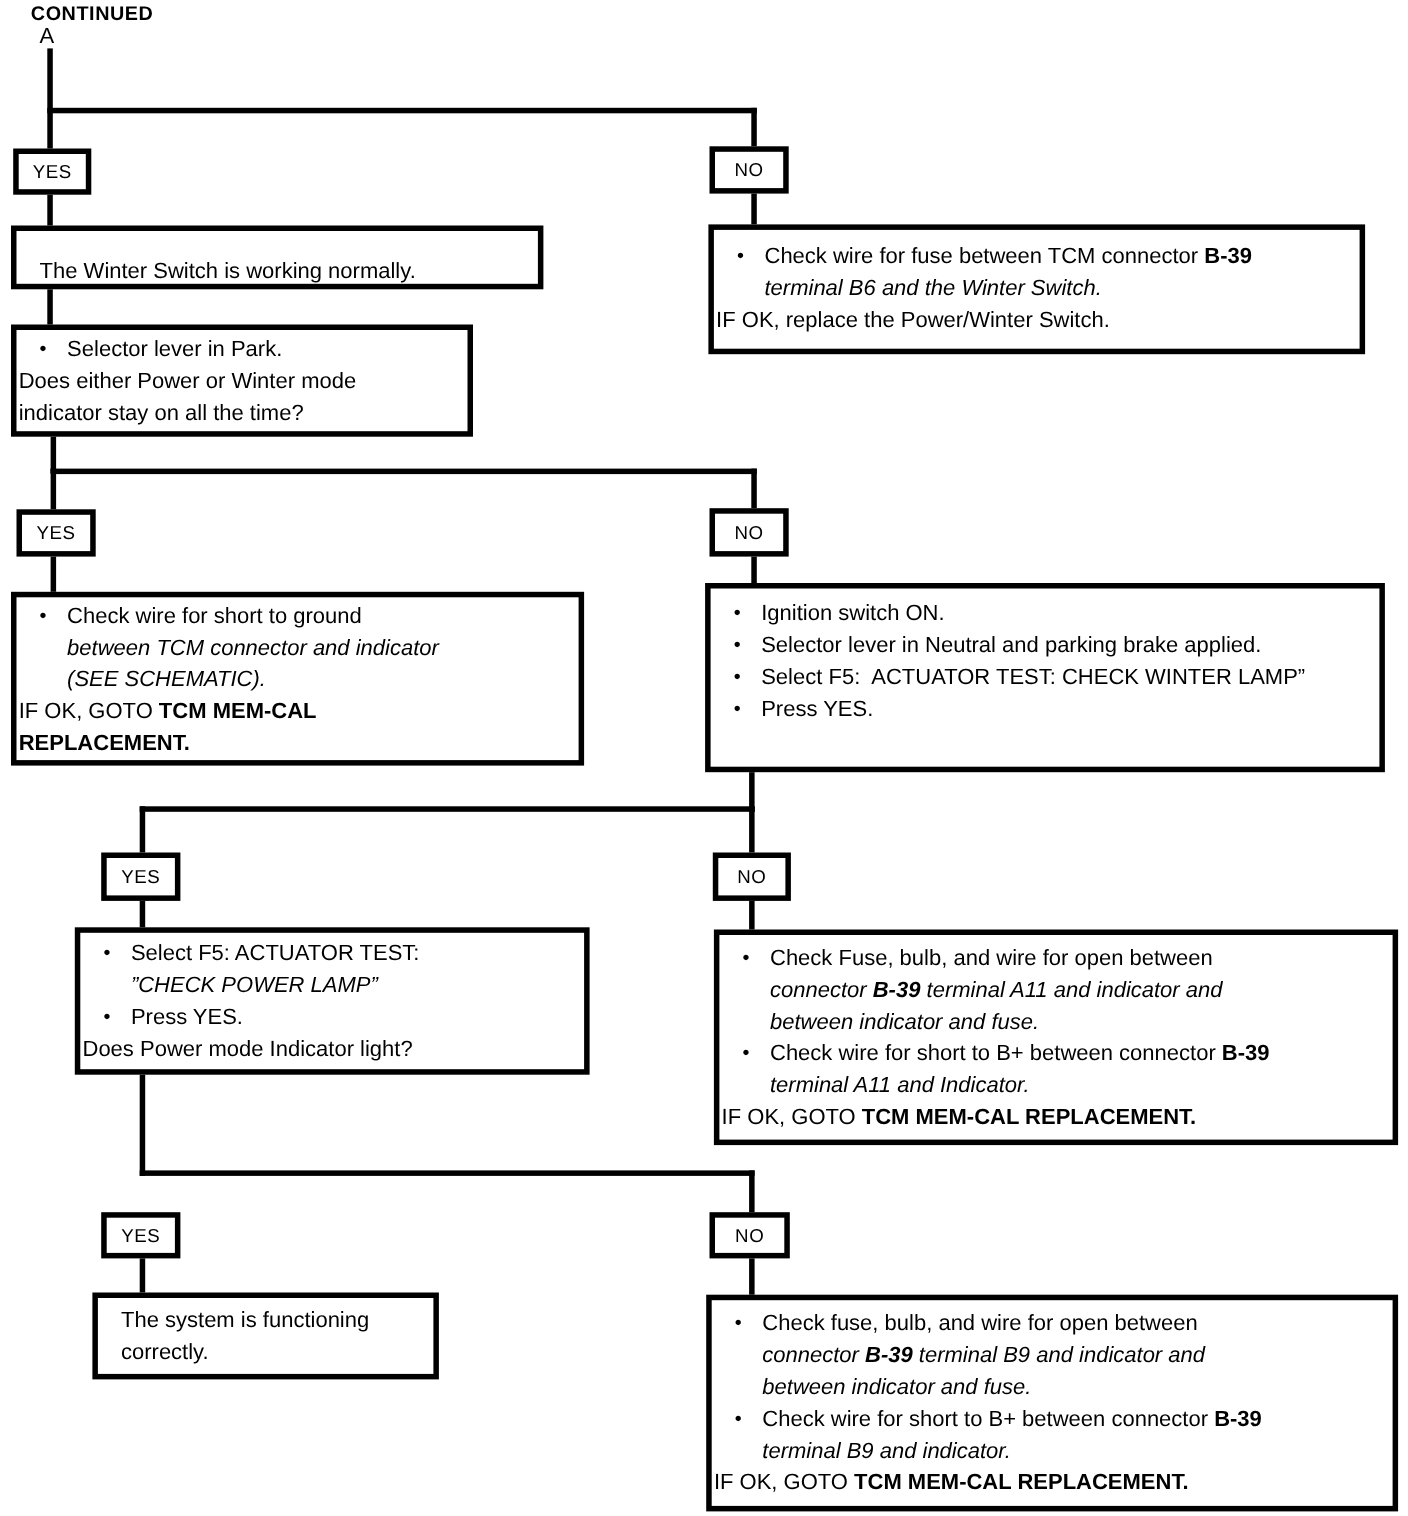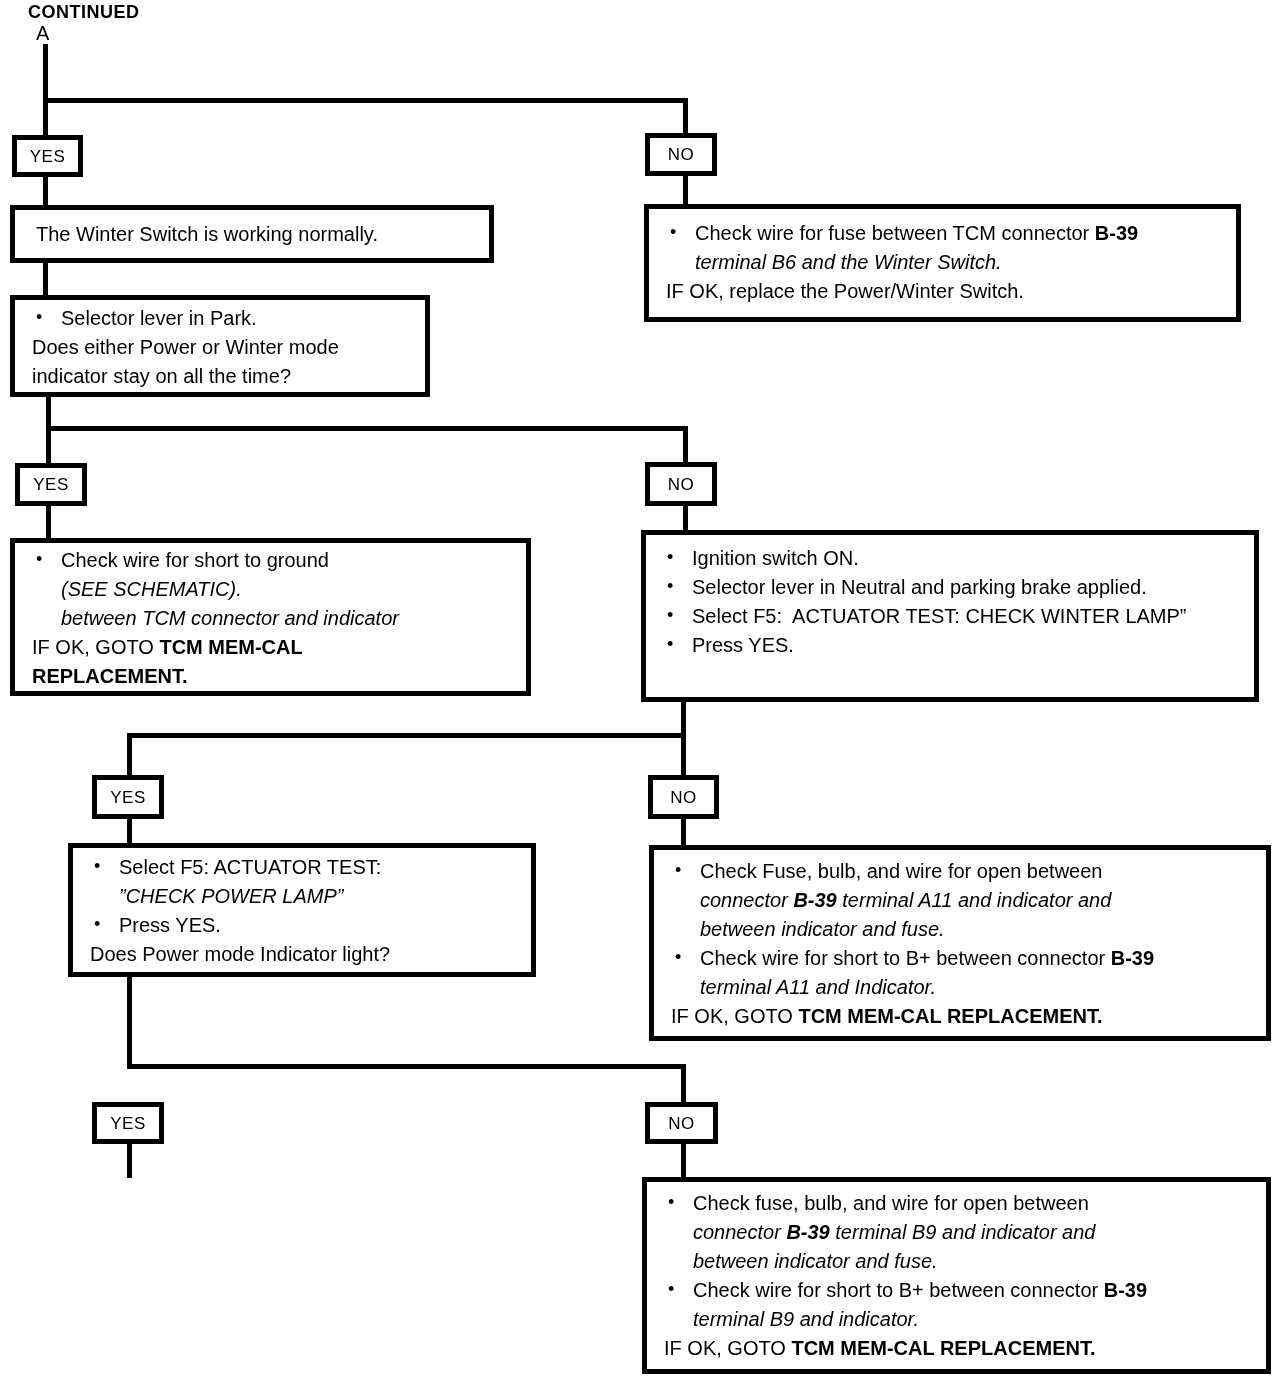--- a/index.html
+++ b/index.html
@@ -32,21 +32,21 @@
   .badge {
     display: flex;
     align-items: center;
     justify-content: center;
     font-size: 17px;
     letter-spacing: 0.5px;
   }
   .ln { white-space: pre; position: relative; height: 29px; }
   .ln.bullet { padding-left: 46px; }
   .ln.cont   { padding-left: 46px; font-style: italic; }
-  .ln.plain  { padding-left: 17px; }
+  .ln.plain  { padding-left: 2px; }
   .blt { position: absolute; left: 21px; top: -1px; font-size: 18px; }
   .em { font-weight: bold; }
   .statement .ln.plain { padding-left: 21px; }
 
   
   #continued {
     position: absolute; left: 28px; top: 2px;
     font-size: 18px; font-weight: bold; letter-spacing: 0.5px;
   }
   #branch-a {
@@ -58,21 +58,21 @@
   #yes1 { left: 12px;  top: 135px; width: 71px; height: 42px; }
   #no1  { left: 645px; top: 133px; width: 72px; height: 43px; }
   #yes2 { left: 15px;  top: 463px; width: 72px; height: 43px; }
   #no2  { left: 645px; top: 462px; width: 72px; height: 44px; }
   #yes3 { left: 92px;  top: 775px; width: 72px; height: 44px; }
   #no3  { left: 648px; top: 775px; width: 71px; height: 44px; }
   #yes4 { left: 92px;  top: 1102px; width: 72px; height: 42px; }
   #no4  { left: 645px; top: 1102px; width: 73px; height: 42px; }
 
   
-  #l1 { left: 10px;  top: 205px;  width: 484px; height: 58px;  padding-top: 10px; }
+  #l1 { left: 10px;  top: 205px;  width: 484px; height: 58px;  padding-top: 23px; }
   #r1 { left: 644px; top: 204px;  width: 597px; height: 118px; padding-top: 10px; }
   #l2 { left: 10px;  top: 295px;  width: 420px; height: 102px; padding-top: 4px; }
   #l3 { left: 10px;  top: 538px;  width: 521px; height: 158px; padding-top: 3px; }
   #r2 { left: 641px; top: 530px;  width: 618px; height: 172px; padding-top: 9px; }
   #l4 { left: 68px;  top: 843px;  width: 468px; height: 134px; padding-top: 5px; }
   #r3 { left: 649px; top: 845px;  width: 622px; height: 196px; padding-top: 7px; }
   #l5 { left: 84px;  top: 1175px; width: 315px; height: 79px;  padding-top: 6px; }
   #r4 { left: 642px; top: 1177px; width: 629px; height: 197px; padding-top: 7px; }
 </style>
 </head>
@@ -127,22 +127,22 @@
       <div class="ln cont"><span>terminal B6 and the Winter Switch.</span></div>
       <div class="ln plain"><span>IF OK, replace the Power/Winter Switch.</span></div>
     </div>
   <div id="l2" class="node">
       <div class="ln bullet"><span class="blt">•</span><span>Selector lever in Park.</span></div>
       <div class="ln plain"><span>Does either Power or Winter mode</span></div>
       <div class="ln plain"><span>indicator stay on all the time?</span></div>
     </div>
   <div id="l3" class="node">
       <div class="ln bullet"><span class="blt">•</span><span>Check wire for short to ground</span></div>
+      <div class="ln cont"><span>between TCM connector and indicator</span></div>
       <div class="ln cont"><span>(SEE SCHEMATIC).</span></div>
-      <div class="ln cont"><span>between TCM connector and indicator</span></div>
       <div class="ln plain"><span>IF OK, GOTO </span><span class="em">TCM MEM-CAL</span></div>
       <div class="ln plain"><span class="em">REPLACEMENT.</span></div>
     </div>
   <div id="r2" class="node">
       <div class="ln bullet"><span class="blt">•</span><span>Ignition switch ON.</span></div>
       <div class="ln bullet"><span class="blt">•</span><span>Selector lever in Neutral and parking brake applied.</span></div>
       <div class="ln bullet"><span class="blt">•</span><span>Select F5:  ACTUATOR TEST: CHECK WINTER LAMP”</span></div>
       <div class="ln bullet"><span class="blt">•</span><span>Press YES.</span></div>
     </div>
   <div id="l4" class="node">
@@ -152,20 +152,24 @@
       <div class="ln plain"><span>Does Power mode Indicator light?</span></div>
     </div>
   <div id="r3" class="node">
       <div class="ln bullet"><span class="blt">•</span><span>Check Fuse, bulb, and wire for open between</span></div>
       <div class="ln cont"><span>connector </span><span class="em">B-39</span><span> terminal A11 and indicator and</span></div>
       <div class="ln cont"><span>between indicator and fuse.</span></div>
       <div class="ln bullet"><span class="blt">•</span><span>Check wire for short to B+ between connector </span><span class="em">B-39</span></div>
       <div class="ln cont"><span>terminal A11 and Indicator.</span></div>
       <div class="ln plain"><span>IF OK, GOTO </span><span class="em">TCM MEM-CAL REPLACEMENT.</span></div>
     </div>
+  <div id="l5" class="node statement">
+      <div class="ln plain"><span>The system is functioning</span></div>
+      <div class="ln plain"><span>correctly.</span></div>
+    </div>
   <div id="r4" class="node">
       <div class="ln bullet"><span class="blt">•</span><span>Check fuse, bulb, and wire for open between</span></div>
       <div class="ln cont"><span>connector </span><span class="em">B-39</span><span> terminal B9 and indicator and</span></div>
       <div class="ln cont"><span>between indicator and fuse.</span></div>
       <div class="ln bullet"><span class="blt">•</span><span>Check wire for short to B+ between connector </span><span class="em">B-39</span></div>
       <div class="ln cont"><span>terminal B9 and indicator.</span></div>
       <div class="ln plain"><span>IF OK, GOTO </span><span class="em">TCM MEM-CAL REPLACEMENT.</span></div>
     </div>
 
 </div>

